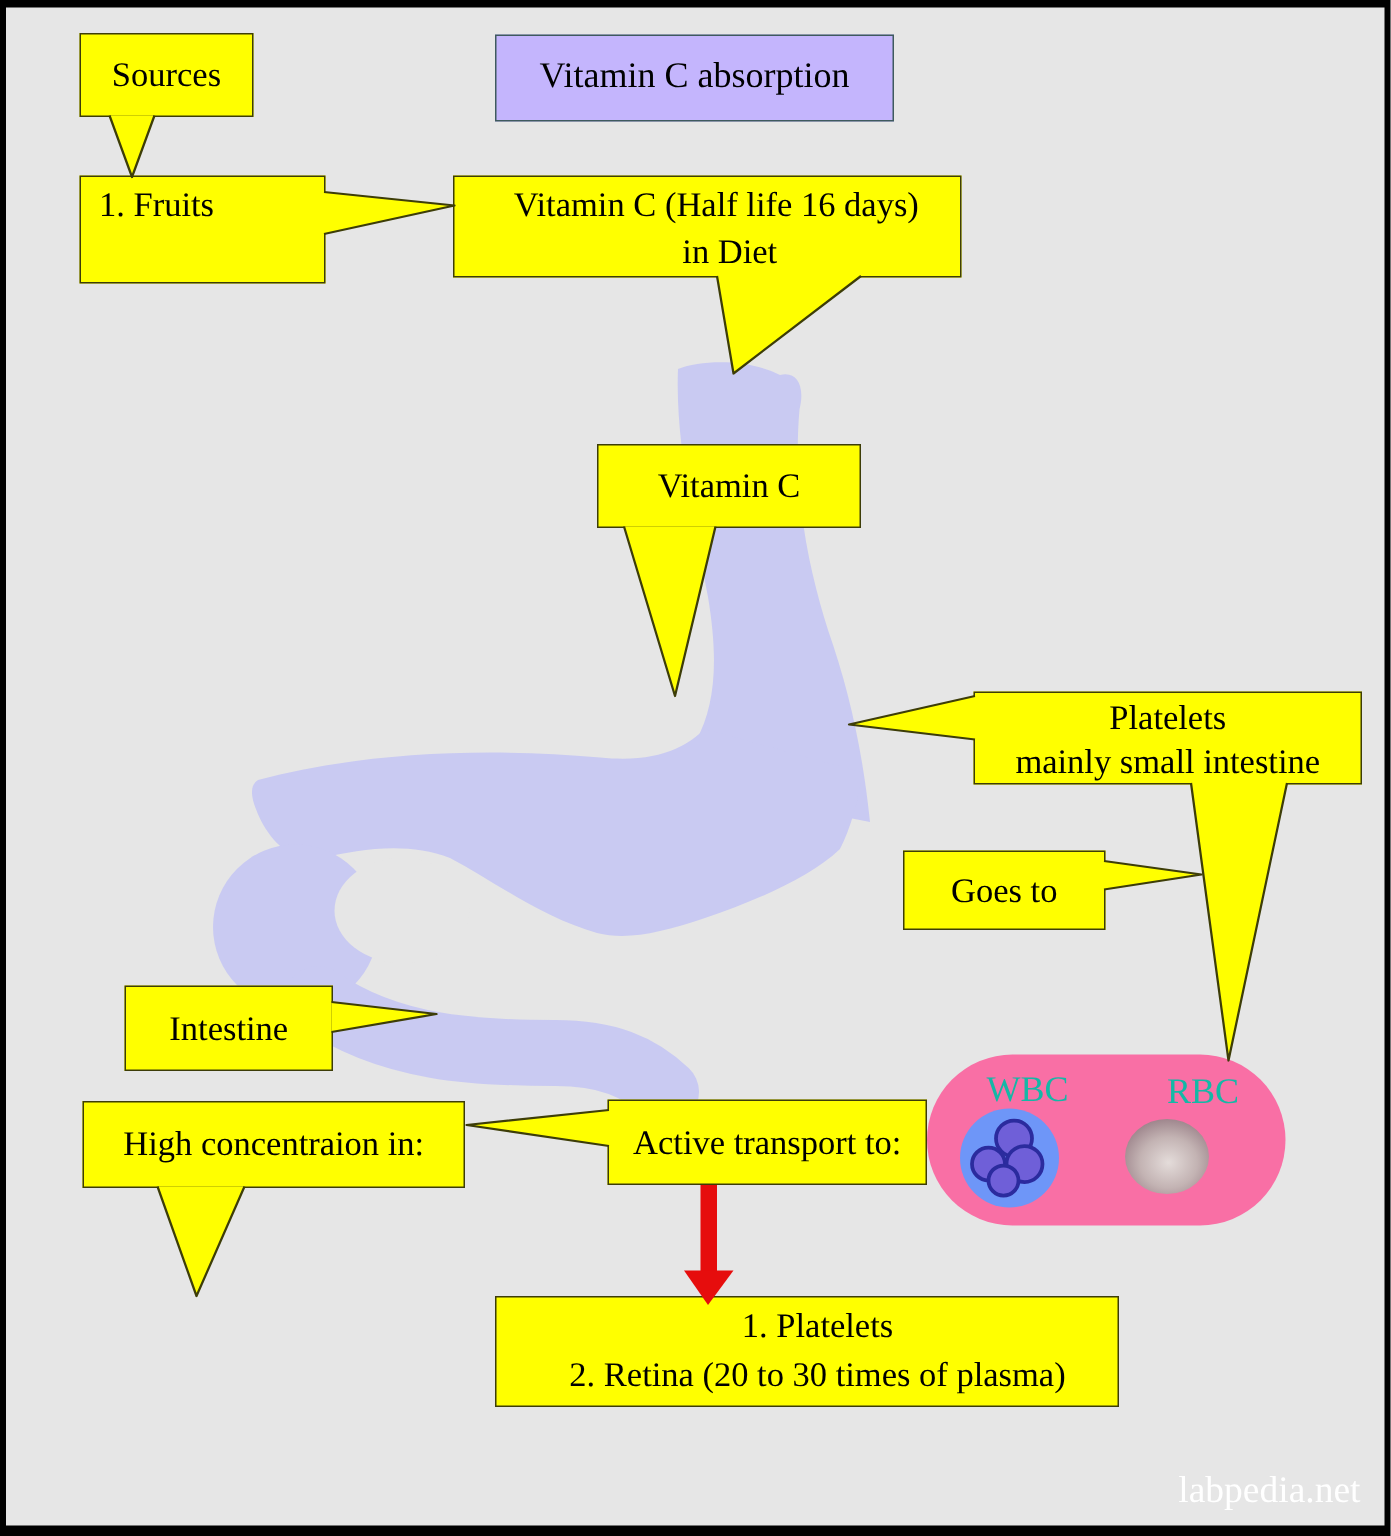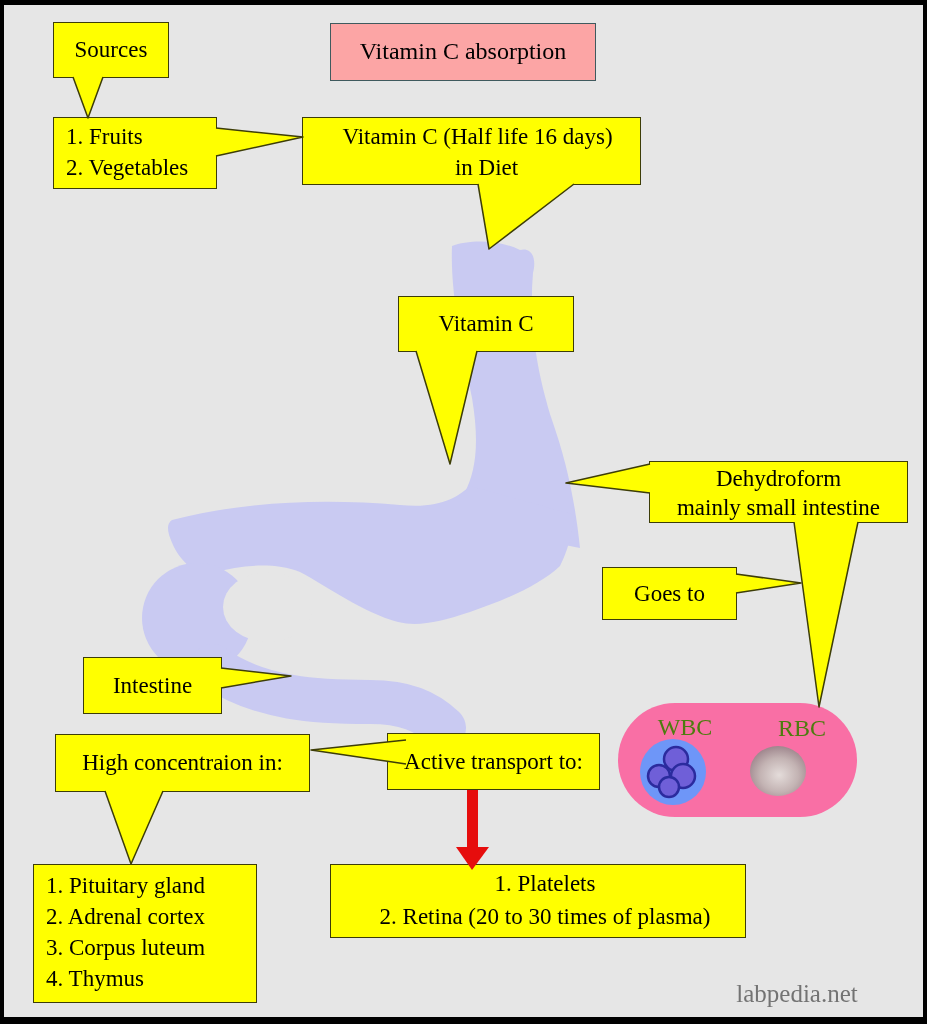--- a/index.html
+++ b/index.html
@@ -24,50 +24,50 @@
     border:1.5px solid #3d3d08;
     box-sizing:border-box;
     color:#000;
     font-size:23px;line-height:1.3;
   }
   .c{display:flex;align-items:center;justify-content:center;text-align:center;}
   .lines{padding:3px 0 0 12px;}
   .lines div{line-height:31px;white-space:nowrap;}
 
   #box-sources{left:53px;top:22px;width:116px;height:56px;}
-  #box-title{left:330px;top:23px;width:266px;height:58px;background:#fca5a5;border-color:#3f5a5e;font-size:24px;}
+  #box-title{left:330px;top:23px;width:266px;height:58px;background:#c4b5fd;border-color:#3f5a5e;font-size:24px;}
   #box-fruits{left:53px;top:117px;width:164px;height:72px;}
   #box-diet{left:302px;top:117px;width:339px;height:68px;text-align:center;}
   #box-diet .l2{padding-left:18px;}
   #box-vitc{left:398px;top:296px;width:176px;height:56px;}
   #box-dehydro{left:398px;top:463px;width:168px;height:54px;}
   #box-absorb{left:649px;top:461px;width:259px;height:62px;padding-top:1px;}
   #box-absorb .lines{padding:1px 0 0 0;text-align:center;}
   #box-absorb .lines div{line-height:29px;}
   #box-goesto{left:602px;top:567px;width:135px;height:53px;}
   #box-intestine{left:83px;top:657px;width:139px;height:57px;}
   #box-highconc{left:55px;top:734px;width:255px;height:58px;}
-  #box-active{left:387px;top:733px;width:213px;height:57px;}
+  #box-active{left:405px;top:733px;width:213px;height:57px;}
   #box-platelets{left:330px;top:864px;width:416px;height:74px;text-align:center;}
   #box-platelets .lines{padding:2px 0 0 14px;}
   #box-platelets .lines div{line-height:33px;}
   #box-glands{left:33px;top:864px;width:224px;height:139px;}
   #box-glands .lines{padding:5px 0 0 12px;}
 
   .cell-label{
     position:absolute;z-index:2;
-    font-size:24px;color:#4d7c0f;
+    font-size:24px;color:#14b8a6;
     text-align:center;
   }
   #wbc-label{left:648px;top:714px;width:74px;}
   #rbc-label{left:768px;top:715px;width:68px;}
   #watermark{
     position:absolute;z-index:2;
     left:687px;top:980px;width:220px;
-    text-align:center;font-size:25px;color:#737373;
+    text-align:right;font-size:25px;color:#ffffff;
   }
 </style>
 </head>
 <body>
 
 <div id="canvas">
   <div id="stage"></div>
 
   <svg id="under" class="layer" width="927" height="1024" viewBox="0 0 927 1024">
     <defs>
@@ -116,39 +116,38 @@
     <span>Sources</span>
   </div>
 
   <div class="box c" id="box-title">
     <span>Vitamin C absorption</span>
   </div>
 
   <div class="box" id="box-fruits">
     <div class="lines">
       <div>1. Fruits</div>
-      <div>2. Vegetables</div>
     </div>
   </div>
 
   <div class="box" id="box-diet">
     <div class="lines">
       <div>Vitamin C (Half life 16 days)</div>
       <div class="l2">in Diet</div>
     </div>
   </div>
 
   <div class="box c" id="box-vitc">
     <span>Vitamin C</span>
   </div>
 
 
   <div class="box" id="box-absorb">
     <div class="lines">
-      <div>Dehydroform</div>
+      <div>Platelets</div>
       <div>mainly small intestine</div>
     </div>
   </div>
 
   <div class="box c" id="box-goesto">
     <span>Goes to</span>
   </div>
 
   <div class="box c" id="box-intestine">
     <span>Intestine</span>
@@ -162,28 +161,20 @@
     <span>Active transport to:</span>
   </div>
 
   <div class="box" id="box-platelets">
     <div class="lines">
       <div>1. Platelets</div>
       <div>2. Retina (20 to 30 times of plasma)</div>
     </div>
   </div>
 
-  <div class="box" id="box-glands">
-    <div class="lines">
-      <div>1. Pituitary gland</div>
-      <div>2. Adrenal cortex</div>
-      <div>3. Corpus luteum</div>
-      <div>4. Thymus</div>
-    </div>
-  </div>
 
   <div class="cell-label" id="wbc-label">WBC</div>
   <div class="cell-label" id="rbc-label">RBC</div>
 
   <div id="watermark">labpedia.net</div>
 
   <svg id="over" class="layer" width="927" height="1024" viewBox="0 0 927 1024">
     <g fill="#FFFF00" stroke="#3d3d08" stroke-width="1.5" stroke-linejoin="round">
       <path d="M73,77 L88,118 L103,77"></path>
       <path d="M216,128 L303,137 L216,156"></path>

